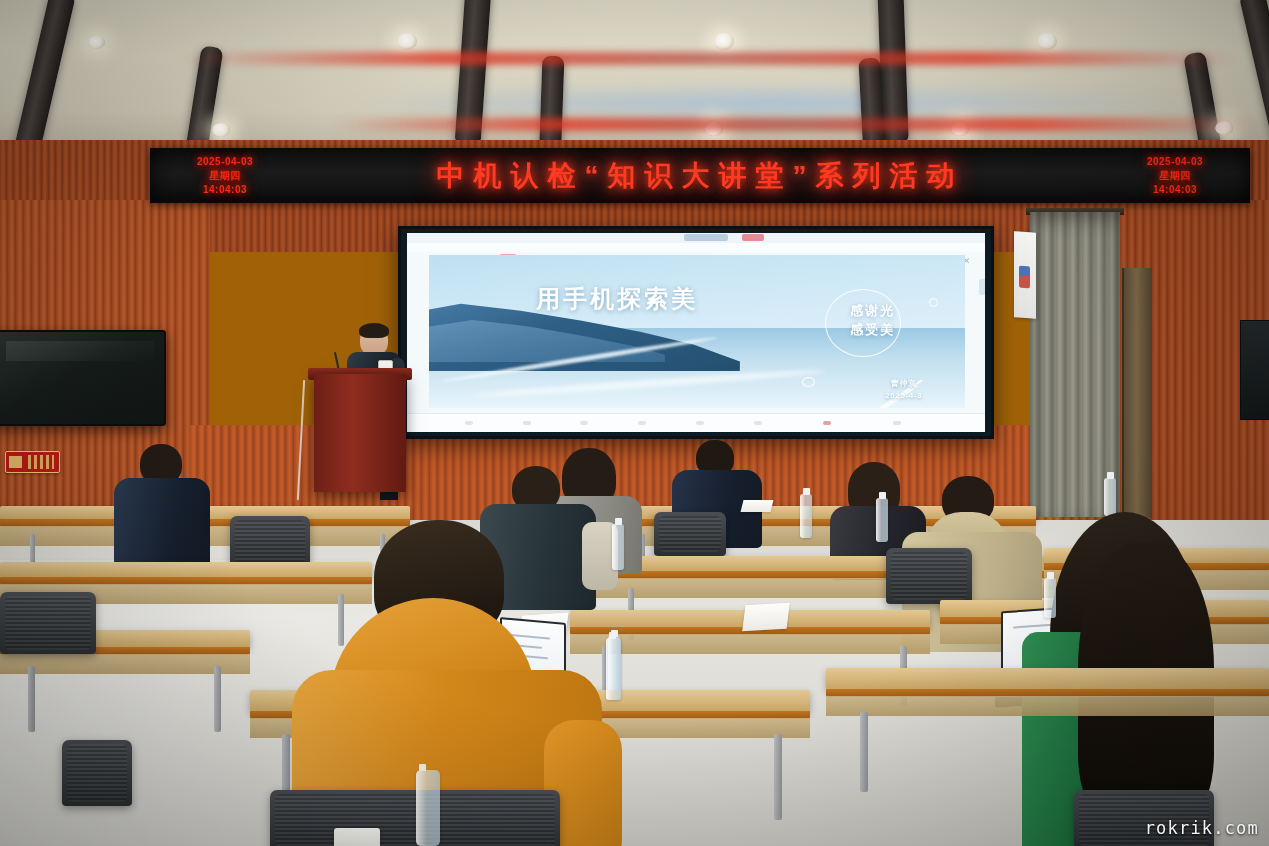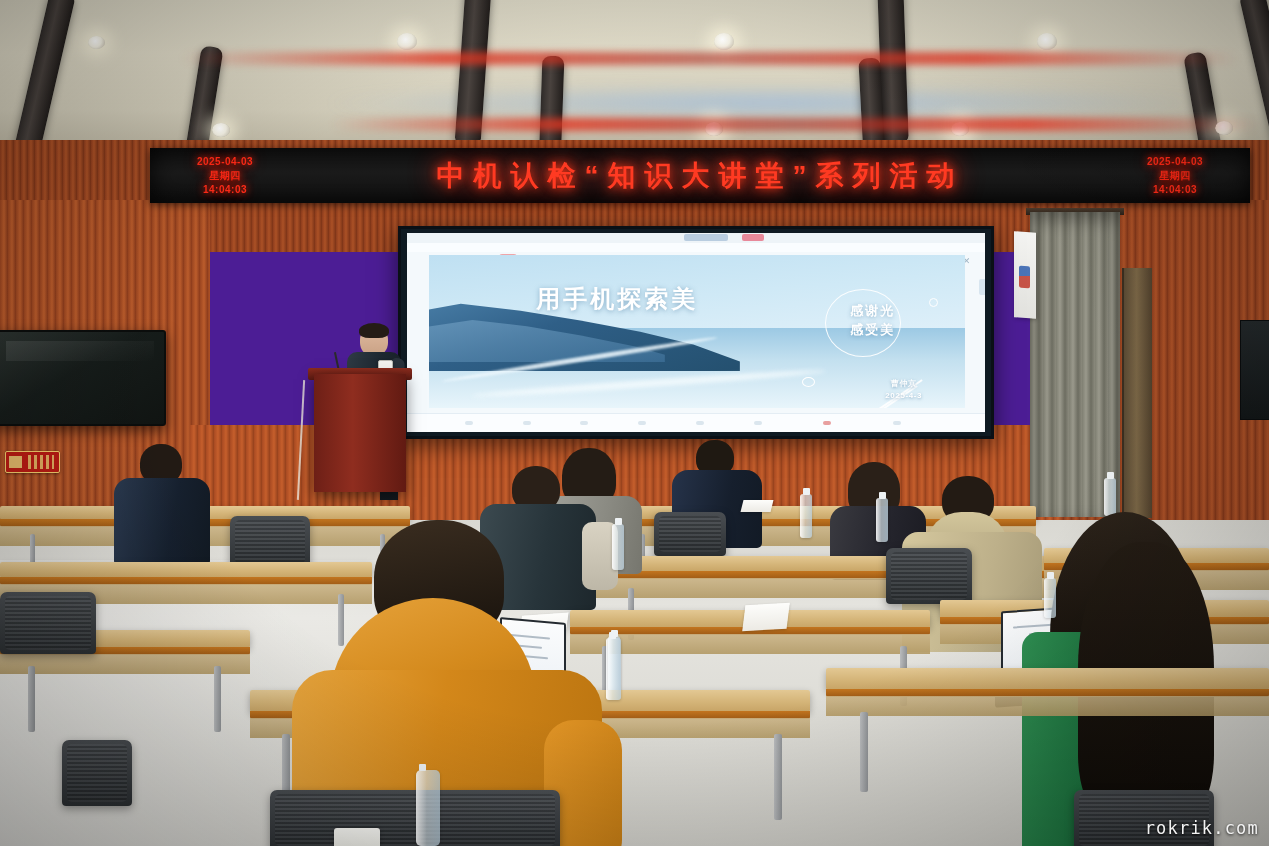--- a/index.html
+++ b/index.html
@@ -1,17 +1,17 @@
 <!DOCTYPE html>
 <html><head>
 <meta charset="utf-8">
 <style>
   html,body{margin:0;padding:0;background:#000;}
   body{font-family:"Liberation Sans",sans-serif;}
-  #stage{position:relative;width:1269px;height:846px;overflow:hidden;background:#4c1d95;}
+  #stage{position:relative;width:1269px;height:846px;overflow:hidden;background:#a16207;}
 
   
   .ceiling{position:absolute;left:0;top:0;width:1269px;height:152px;
     background:linear-gradient(#d8d4c2 0%,#ded9c6 35%,#d2cdba 72%,#b9b3a0 100%);}
   .ceil-glow{position:absolute;left:330px;top:86px;width:880px;height:34px;
     background:radial-gradient(ellipse at 50% 50%,rgba(150,185,225,.75),rgba(160,180,210,0) 72%);
     filter:blur(7px);}
   .beam{position:absolute;background:linear-gradient(90deg,#2e2a28,#4a433f 40%,#211d1b);
     border-radius:40%/8px;box-shadow:0 3px 9px rgba(0,0,0,.45);}
   .dl{position:absolute;border-radius:50%;

